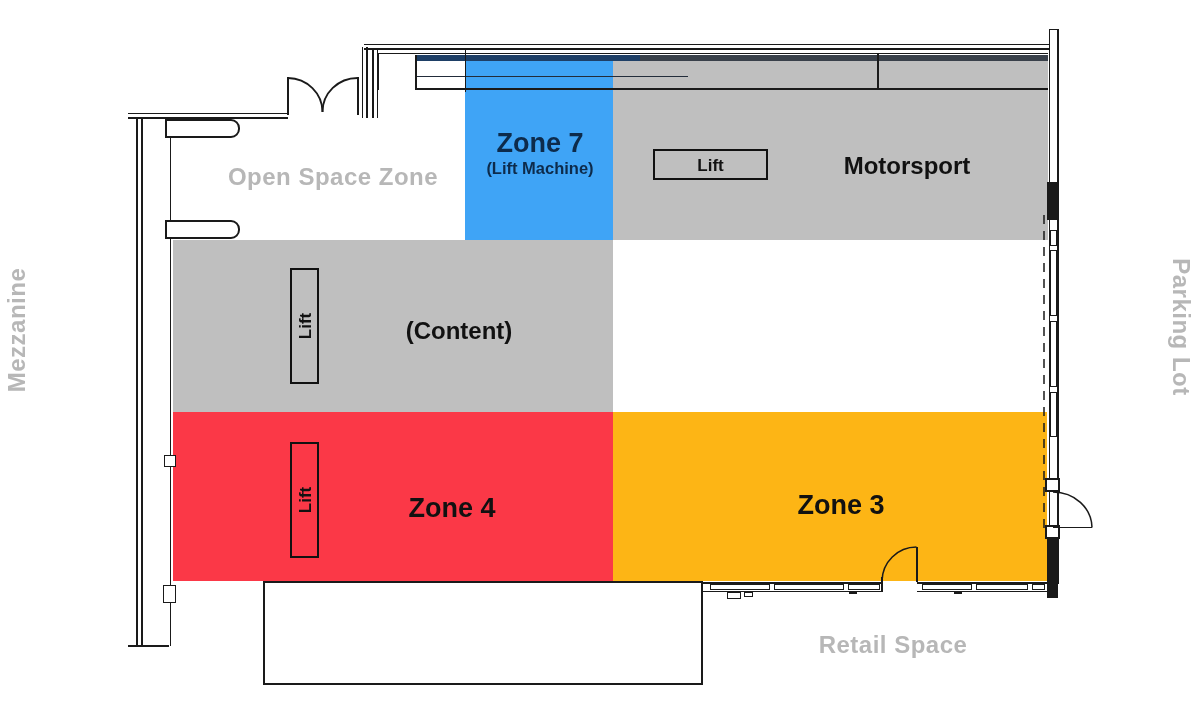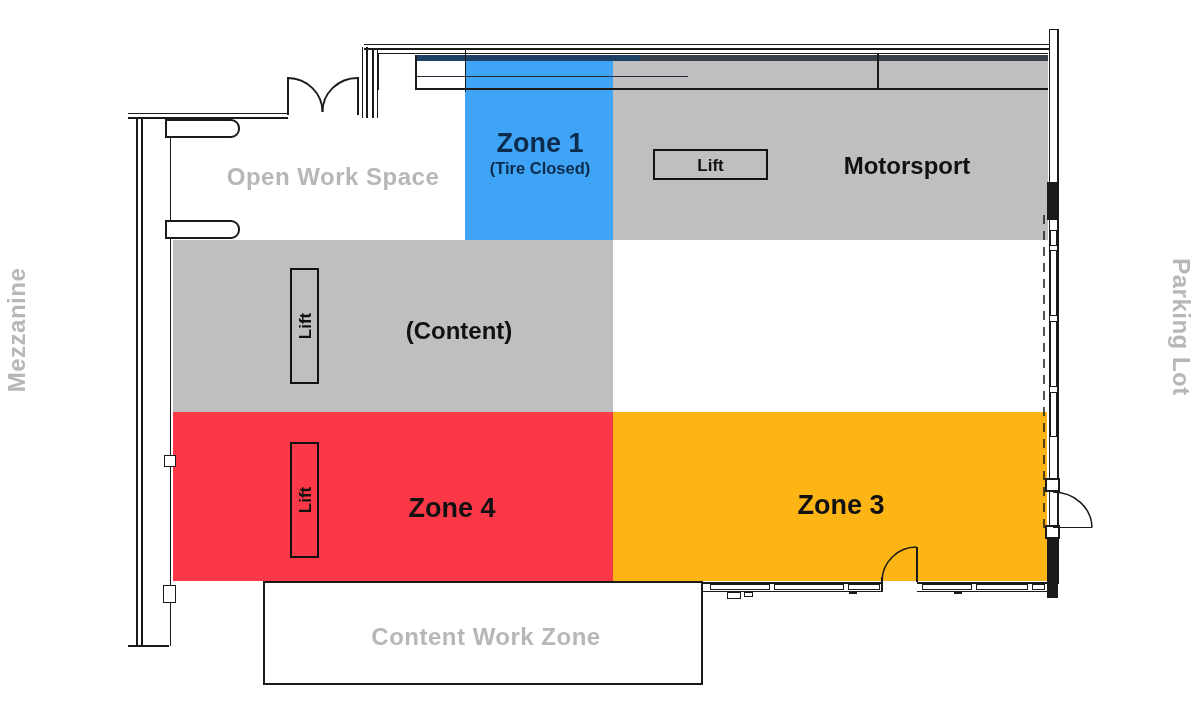--- a/index.html
+++ b/index.html
@@ -112,25 +112,25 @@
   <div class="liftbox" style="left:653px;top:149px;width:115px;height:31px;">
     <span class="lbl lift" style="left:50%;top:50%;">Lift</span>
   </div>
   <div class="liftbox" style="left:290px;top:268px;width:29px;height:116px;">
     <span class="lbl lift rot-ccw" style="left:50%;top:50%;">Lift</span>
   </div>
   <div class="liftbox" style="left:290px;top:442px;width:29px;height:116px;">
     <span class="lbl lift rot-ccw" style="left:50%;top:50%;">Lift</span>
   </div>
 
-  <div class="lbl gray" style="left:333px;top:177px;">Open Work Space</div>
-  <div class="lbl navy" style="left:540px;top:143px;">Zone 1</div>
-  <div class="lbl navysub" style="left:540px;top:168px;">(Tire Closed)</div>
+  <div class="lbl gray" style="left:333px;top:177px;">Open Space Zone</div>
+  <div class="lbl navy" style="left:540px;top:143px;">Zone 7</div>
+  <div class="lbl navysub" style="left:540px;top:168px;">(Lift Machine)</div>
   <div class="lbl blk24" style="left:891px;top:166px;margin-left:16px;">Motorsport</div>
   <div class="lbl blk24" style="left:459px;top:331px;">(Content)</div>
   <div class="lbl blk27" style="left:452px;top:508px;">Zone 4</div>
   <div class="lbl blk27" style="left:841px;top:505px;text-align:right;">Zone 3</div>
-  <div class="lbl gray" style="left:486px;top:637px;">Content Work Zone</div>
+  <div class="lbl gray" style="left:893px;top:645px;">Retail Space</div>
 
   <div class="lbl gray rot-ccw" style="left:17px;top:330px;">Mezzanine</div>
   <div class="lbl gray rot-cw" style="left:1181px;top:327px;">Parking Lot</div>
 
 </div>
 
 </body></html>

